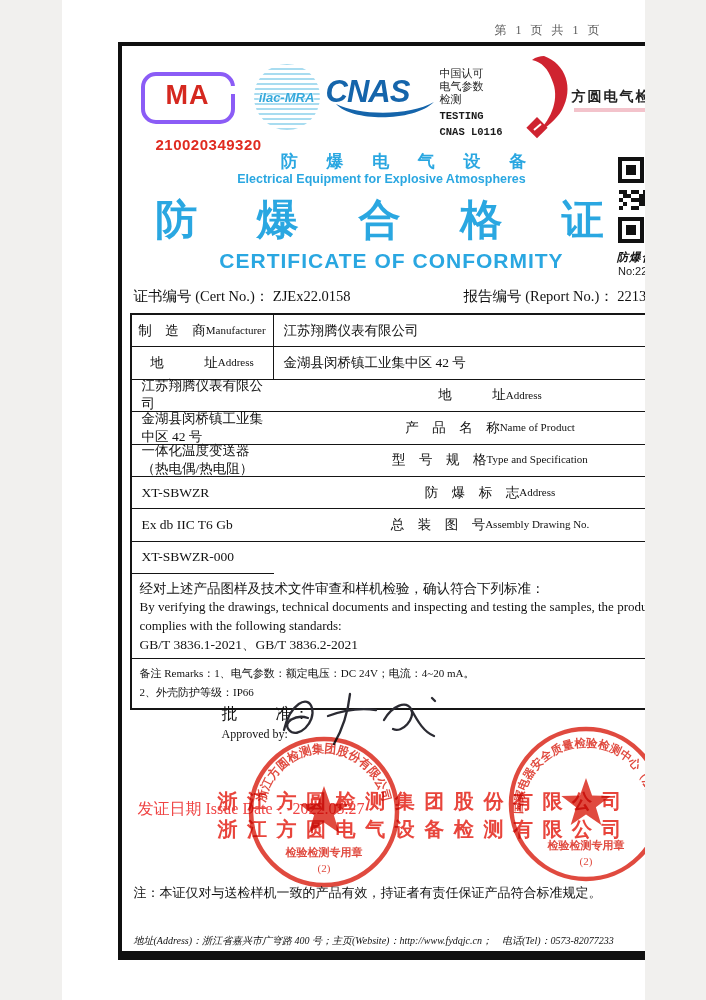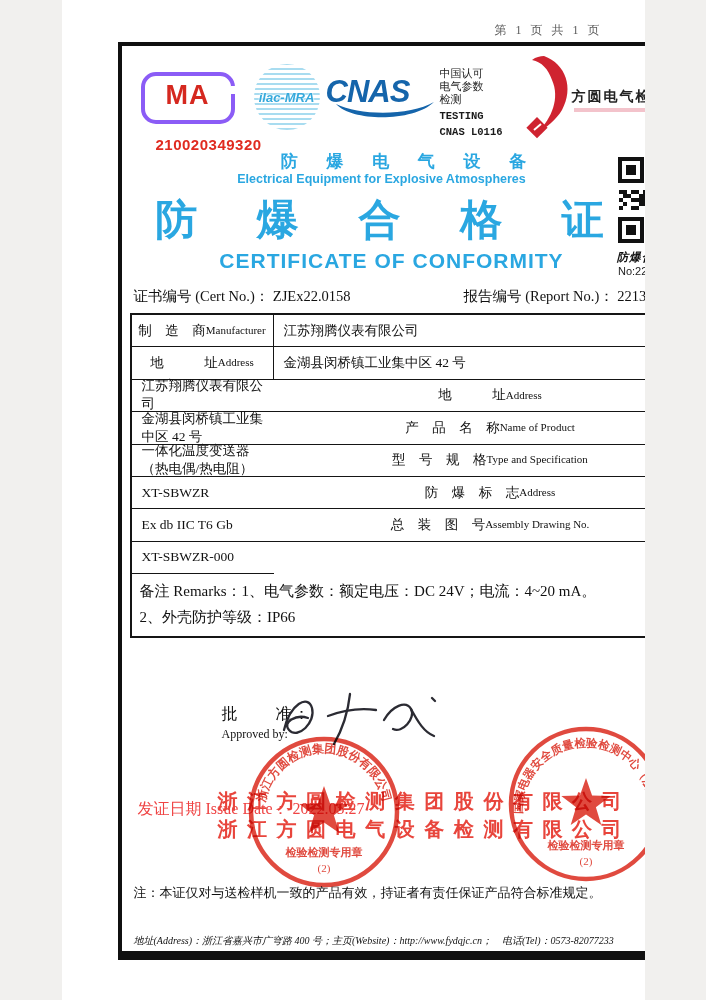--- a/index.html
+++ b/index.html
@@ -44,21 +44,21 @@
 
   
   .main-box { position:absolute; top:267px; left:8px; right:10px; border:2px solid #151515; }
   .tbl { display:grid; grid-template-columns:142px 1fr; grid-auto-rows:32.4px; }
   .tbl .lc { border-right:1.5px solid #151515; border-bottom:1.5px solid #151515; display:flex; flex-direction:row; align-items:center; justify-content:center; text-align:center; line-height:1.05; }
   .tbl .vc { border-bottom:1.5px solid #151515; display:flex; align-items:center; padding-left:10px; font-size:13.5px; color:#111; }
   .lc .cn { font-size:13.5px; color:#111; }
   .lc .en { font-size:11px; color:#111; }
   .stds { padding:5px 8px 4px 8px; border-bottom:1.5px solid #151515; font-size:13.5px; color:#111; line-height:1.42; }
   .stds .en { font-size:13px; }
-  .rmks { padding:5px 8px 6px 8px; font-size:15px; color:#111; line-height:1.7; }
+  .rmks { padding:5px 8px 6px 8px; font-size:11px; color:#111; line-height:1.7; }
 
   
   .approval { position:absolute; top:658px; left:100px; color:#111; }
   .approval .cn { font-size:16px; letter-spacing:2px; }
   .approval .en { font-size:12px; margin-top:2px; }
   .sig { position:absolute; top:638px; left:150px; }
   .dates { position:absolute; top:713px; left:16px; right:8px; font-size:16px; color:#ef4444;margin-top:40px; }
   .dates .valid { position:absolute; left:330px; top:0; }
 
   
@@ -318,20 +318,25 @@
             <span class="cn">防　爆　标　志</span>
             <span class="en">Address</span>
           </div>
         <div class="vc">Ex db IIC T6 Gb</div>
         <div class="lc">
             <span class="cn">总　装　图　号</span>
             <span class="en">Assembly Drawing No.</span>
           </div>
         <div class="vc">XT-SBWZR-000</div>
       </div>
+      <div class="stds">
+        <div>经对上述产品图样及技术文件审查和样机检验，确认符合下列标准：</div>
+        <div class="en">By verifying the drawings, technical documents and inspecting and testing the samples, the product complies with the following standards:</div>
+        <div>GB/T 3836.1-2021、GB/T 3836.2-2021</div>
+      </div>
       <div class="rmks">
         <div>备注 Remarks：1、电气参数：额定电压：DC 24V；电流：4~20 mA。</div>
         <div>2、外壳防护等级：IP66</div>
       </div>
     </div>
 
     <div class="approval">
       <div class="cn">批　　准：</div>
       <div class="en">Approved by:</div>
     </div>

